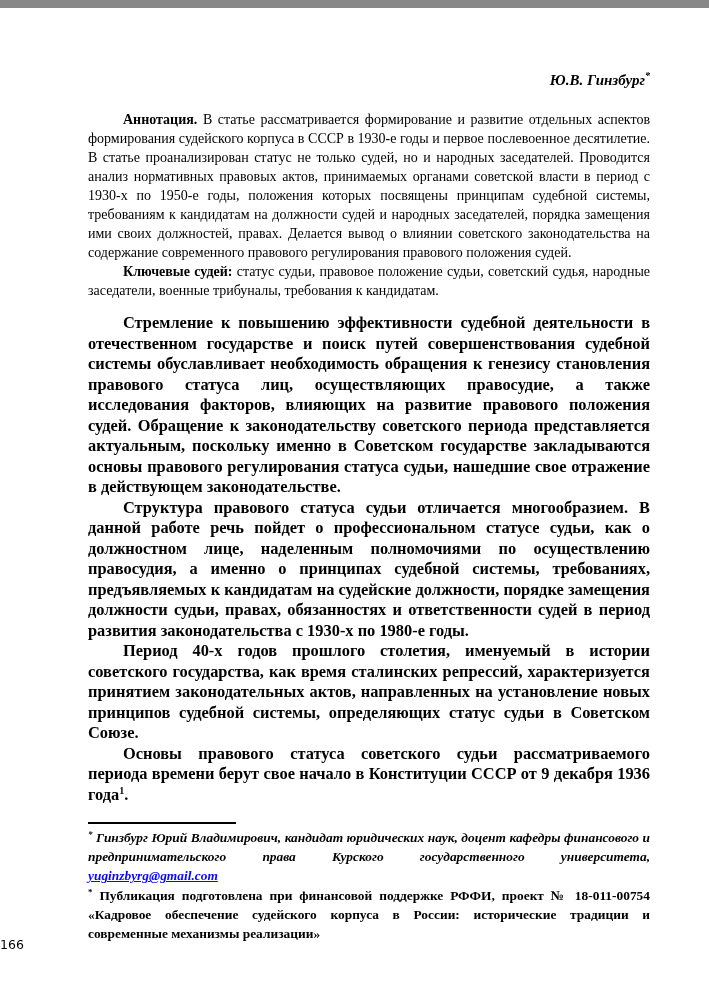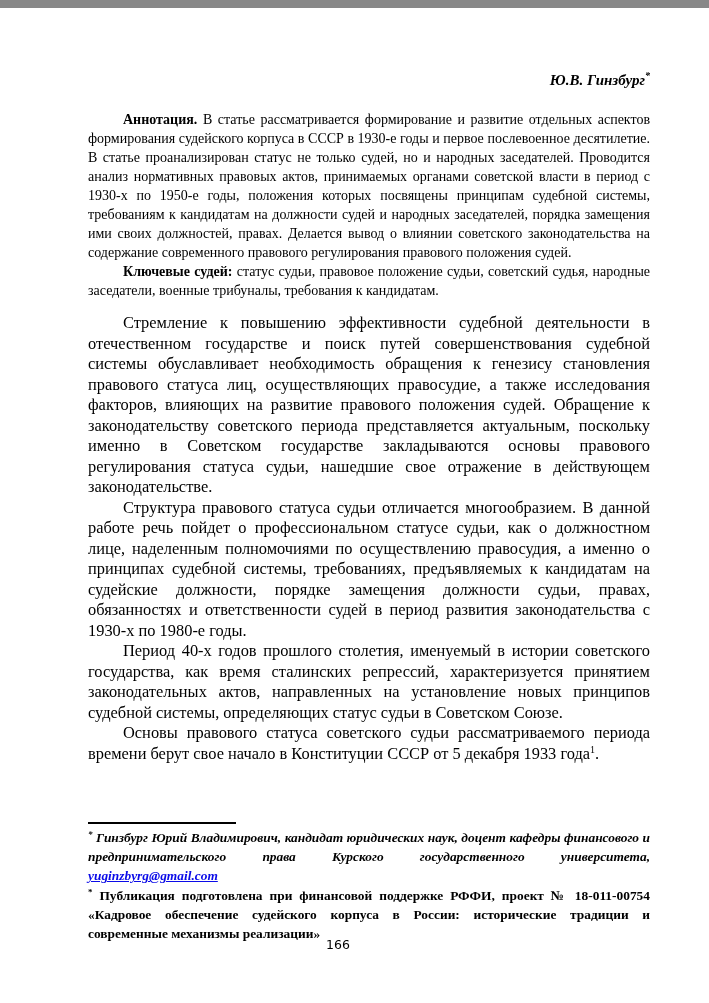--- a/index.html
+++ b/index.html
@@ -46,21 +46,21 @@
     line-height: 19px;
     text-align: justify;
   }
   .abstract-block p { margin: 0; text-indent: 35px; }
   .body-block {
     margin-top: 13px;
     font-size: 16.4px;
     line-height: 20.5px;
     text-align: justify;
   }
-  .body-block p { margin: 0; text-indent: 35px; }
+  .body-block p { margin: 0; text-indent: 35px; font-weight: bold; }
   .fn-ref { font-size: 10px; line-height: 0; }
   .footer {
     position: absolute;
     left: 88px;
     right: 59px;
     top: 814px;
     font-size: 13.4px;
     line-height: 19.2px;
   }
   .fn-divider {
@@ -80,21 +80,21 @@
     font-weight: bold;
     font-style: italic;
     text-decoration: underline;
     cursor: pointer;
   }
   .page-number {
     position: absolute;
     top: 929px;
     left: 0;
     width: 676px;
-    text-align: center;
+    text-align: left;
     font-family: "DejaVu Sans", sans-serif;
     font-size: 12.5px;
     line-height: 15px;
   }
 </style>
 </head>
 <body>
 
 <div class="sheet">
 
@@ -105,21 +105,21 @@
 
     <div class="abstract-block">
       <p><b>Аннотация.</b> <span>В статье рассматривается формирование и развитие отдельных аспектов формирования судейского корпуса в СССР в 1930-е годы и первое послевоенное десятилетие. В статье проанализирован статус не только судей, но и народных заседателей. Проводится анализ нормативных правовых актов, принимаемых органами советской власти в период с 1930-х по 1950-е годы, положения которых посвящены принципам судебной системы, требованиям к кандидатам на должности судей и народных заседателей, порядка замещения ими своих должностей, правах. Делается вывод о влиянии советского законодательства на содержание современного правового регулирования правового положения судей.</span></p>
       <p><b>Ключевые судей:</b> <span>статус судьи, правовое положение судьи, советский судья, народные заседатели, военные трибуналы, требования к кандидатам.</span></p>
     </div>
 
     <div class="body-block">
       <p>Стремление к повышению эффективности судебной деятельности в отечественном государстве и поиск путей совершенствования судебной системы обуславливает необходимость обращения к генезису становления правового статуса лиц, осуществляющих правосудие, а также исследования факторов, влияющих на развитие правового положения судей. Обращение к законодательству советского периода представляется актуальным, поскольку именно в Советском государстве закладываются основы правового регулирования статуса судьи, нашедшие свое отражение в действующем законодательстве.</p>
       <p>Структура правового статуса судьи отличается многообразием. В данной работе речь пойдет о профессиональном статусе судьи, как о должностном лице, наделенным полномочиями по осуществлению правосудия, а именно о принципах судебной системы, требованиях, предъявляемых к кандидатам на судейские должности, порядке замещения должности судьи, правах, обязанностях и ответственности судей в период развития законодательства с 1930-х по 1980-е годы.</p>
       <p>Период 40-х годов прошлого столетия, именуемый в истории советского государства, как время сталинских репрессий, характеризуется принятием законодательных актов, направленных на установление новых принципов судебной системы, определяющих статус судьи в Советском Союзе.</p>
-      <p><span>Основы правового статуса советского судьи рассматриваемого периода времени берут свое начало в Конституции СССР от 5 декабря 1933 года</span><sup class="fn-ref">1</sup><span>.</span></p>
+      <p><span>Основы правового статуса советского судьи рассматриваемого периода времени берут свое начало в Конституции СССР от 9 декабря 1936 года</span><sup class="fn-ref">1</sup><span>.</span></p>
     </div>
 
   </div>
 
   <div class="footer">
     <div class="fn-divider"></div>
 
     <p class="fn fn-author"><sup>*</sup> <span>Гинзбург Юрий Владимирович, кандидат юридических наук, доцент кафедры финансового и предпринимательского права Курского государственного университета,</span> <a class="fn-email" style="color: rgb(11, 11, 232);">yuginzbyrg@gmail.com</a></p>
 
     <p class="fn fn-funding"><sup>*</sup> <span>Публикация подготовлена при финансовой поддержке РФФИ, проект № 18-011-00754 «Кадровое обеспечение судейского корпуса в России: исторические традиции и современные механизмы реализации»</span></p>

